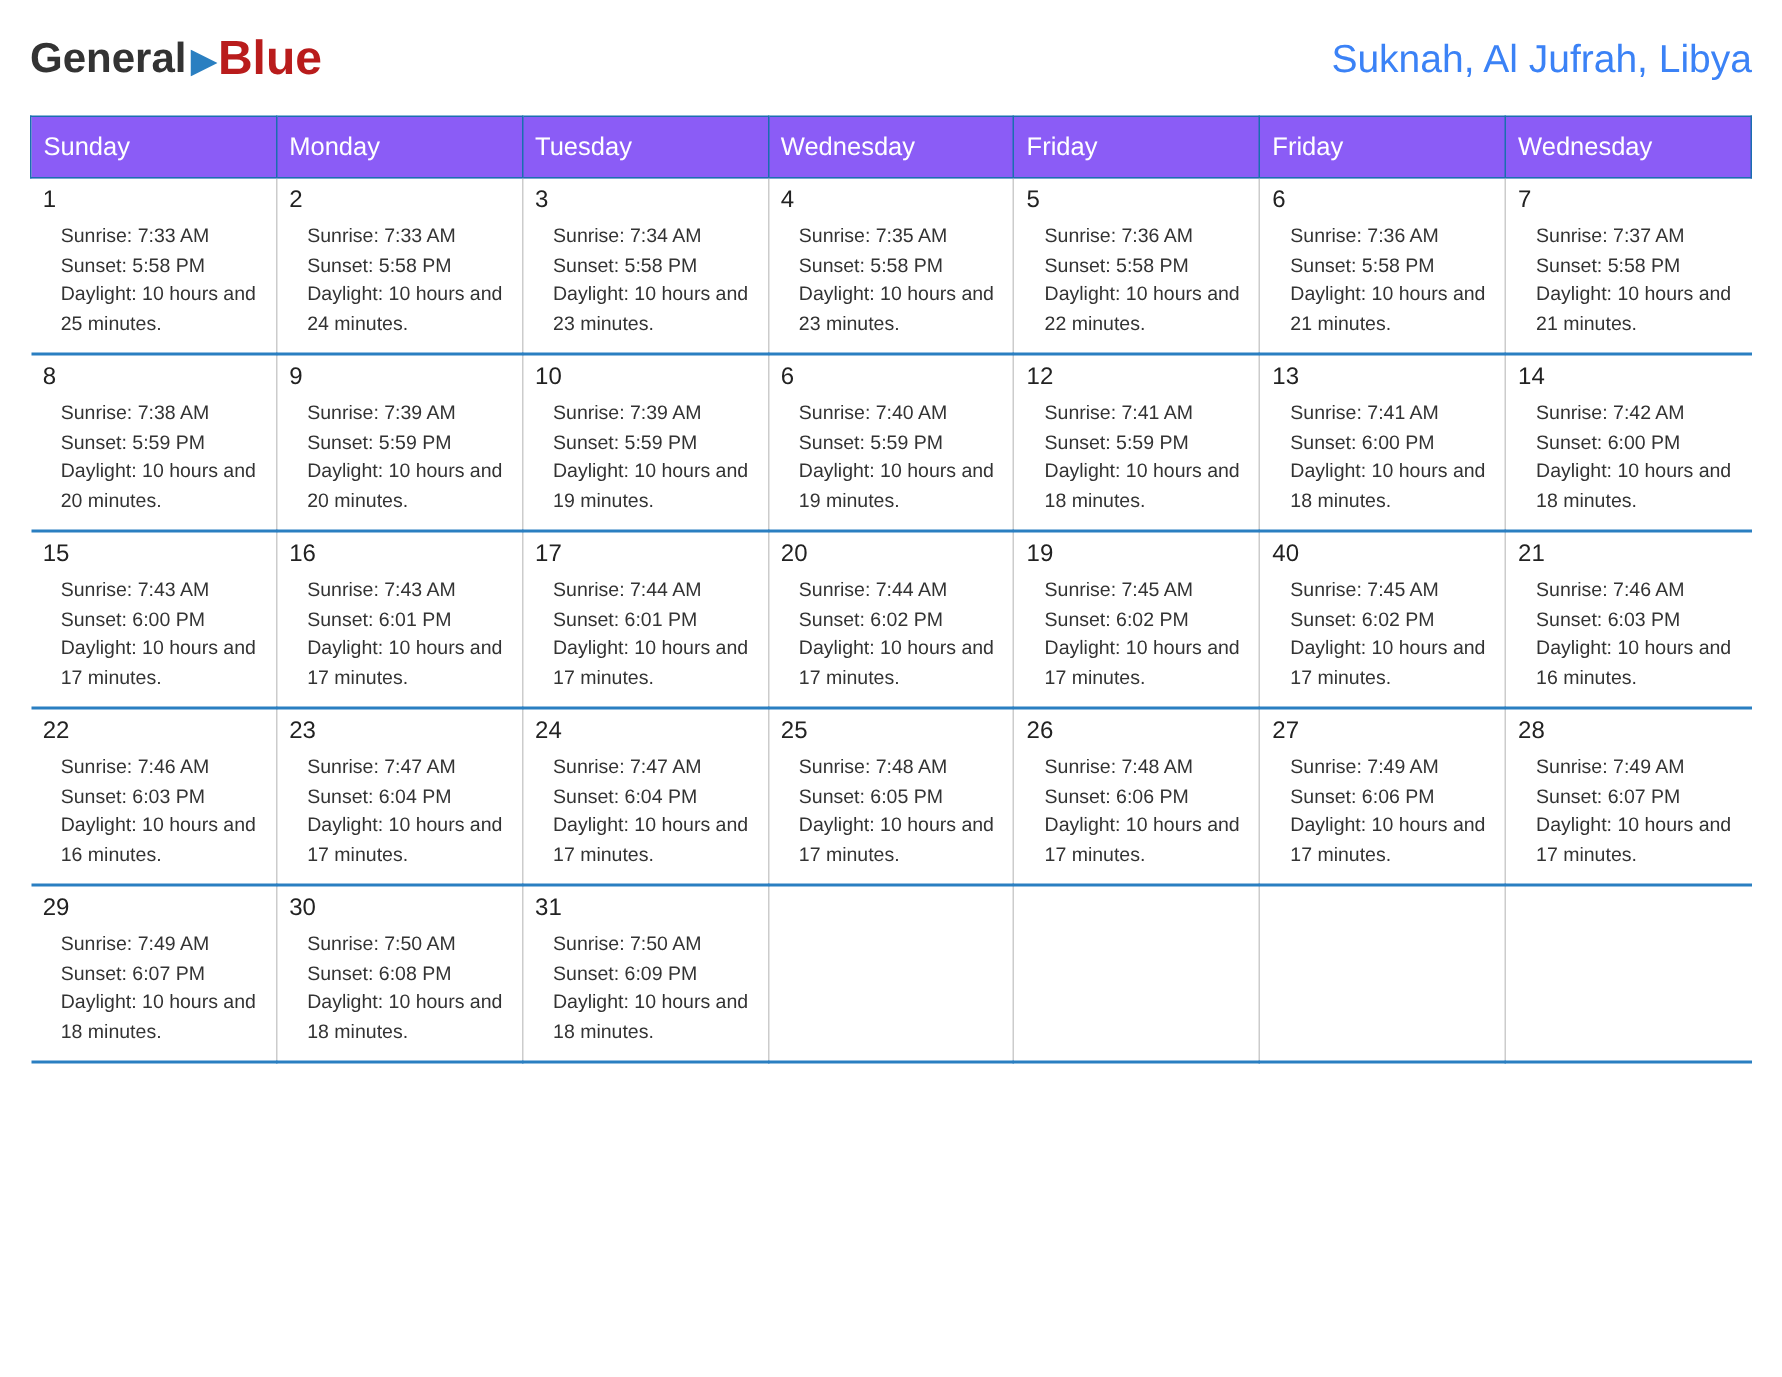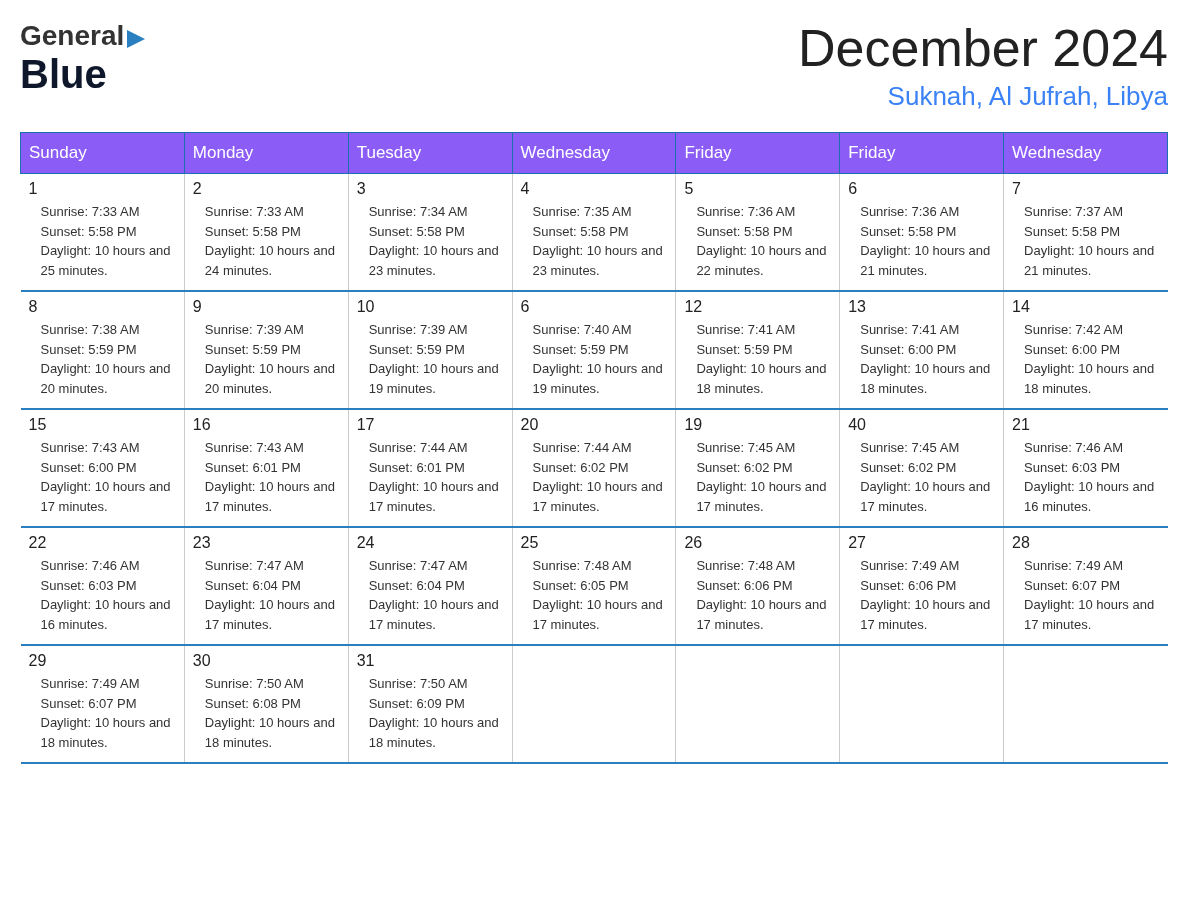--- a/index.html
+++ b/index.html
@@ -20,27 +20,27 @@
       display: flex;
       align-items: center;
       gap: 2px;
     }
     .logo-text-general {
       font-size: 28px;
       font-weight: bold;
       color: #333;
     }
     .logo-blue {
-      font-size: 40px;
+      font-size: 32px;
       font-weight: bold;
-      color: #0f172a;
+      color: #b91c1c;
     }
     .logo-block {
       display: flex;
-      flex-direction: column;
+      flex-direction: row;
     }
     .logo-top {
       display: flex;
       align-items: center;
     }
     .title-block {
       text-align: right;
     }
     .month-title {
       font-size: 52px;
@@ -114,21 +114,20 @@
             <polygon points="0,0 18,9 0,18" fill="#2a7fc1"></polygon>
           </svg>
         </div>
       </div>
       <div>
         <span class="logo-blue">Blue</span>
       </div>
     </div>
   </div>
   <div class="title-block">
-    <div class="month-title">December 2024</div>
     <div class="location-title">Suknah, Al Jufrah, Libya</div>
   </div>
 </div>
 
 <table>
   <thead>
     <tr>
     <th>Sunday</th>
         <th>Monday</th>
         <th>Tuesday</th>

